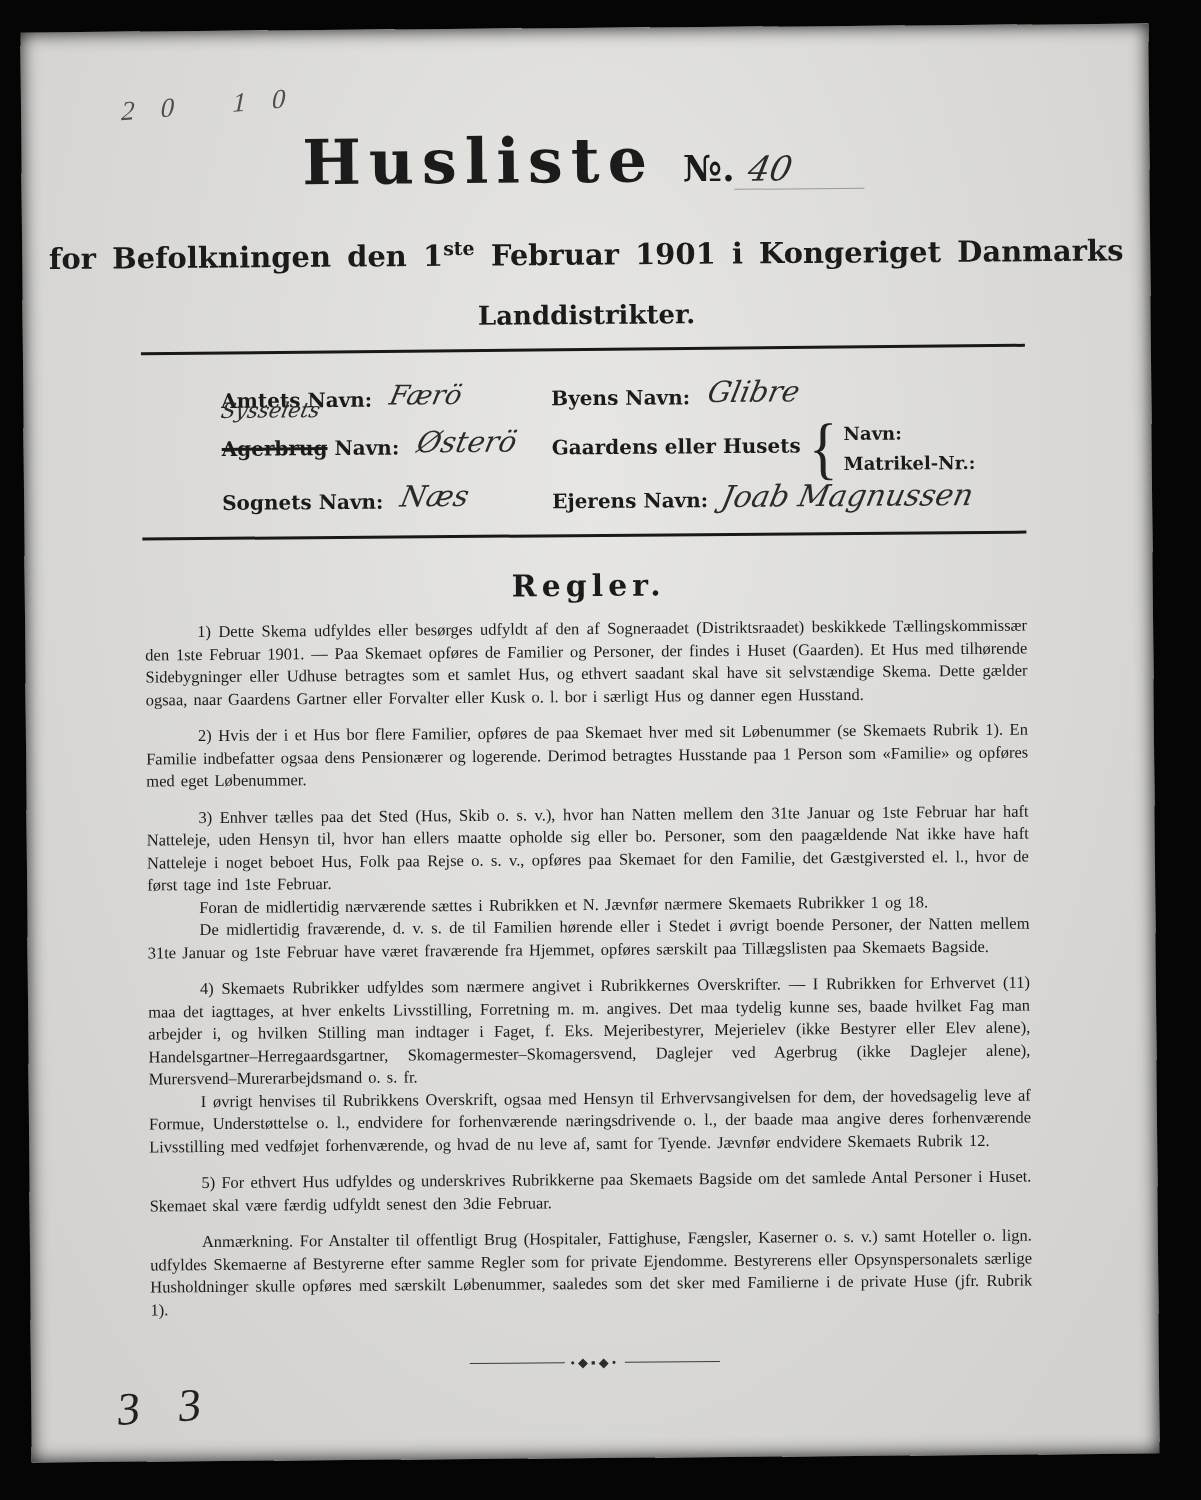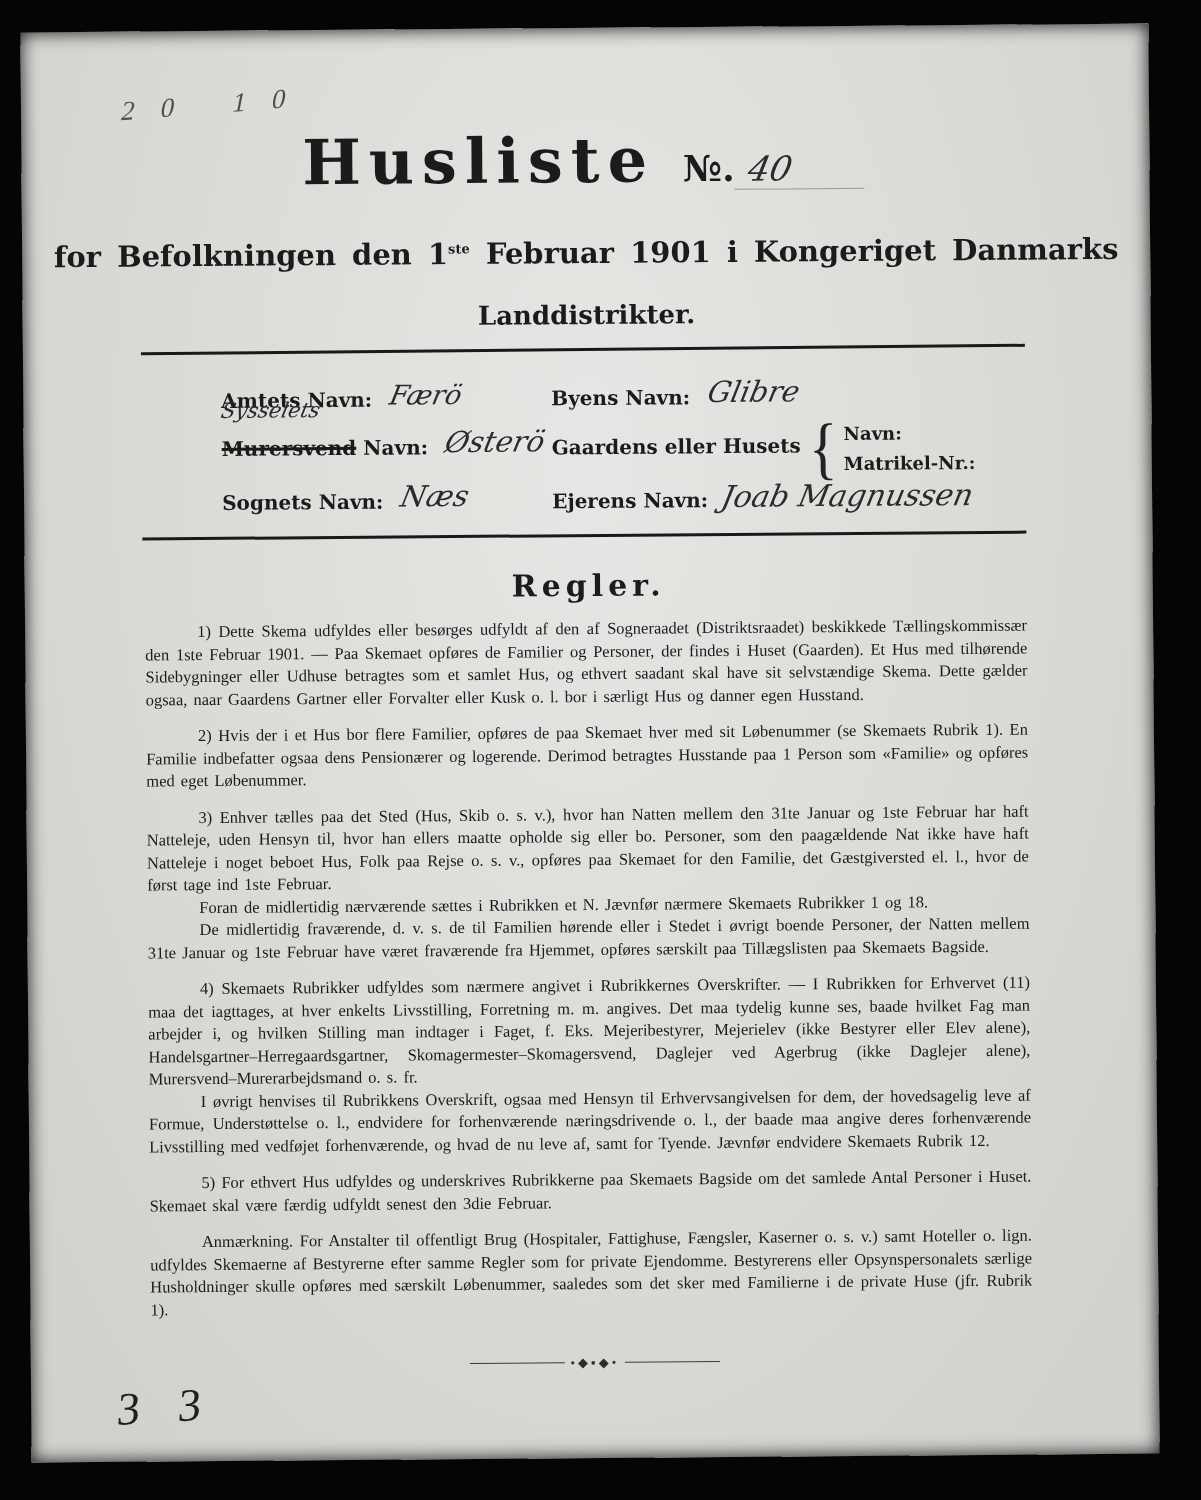--- a/index.html
+++ b/index.html
@@ -58,21 +58,21 @@
     transform:skewX(-12deg);
     display:inline-block;
   }
   .subtitle{
     position:absolute;top:208px;left:0;width:100%;
     text-align:center;
     font-family:"DejaVu Serif", serif;
     font-weight:bold;font-size:29px;
     word-spacing:6px;
   }
-  .subtitle sup{font-size:13px;}
+  .subtitle sup{font-size:19px;}
   .landdist{
     position:absolute;top:272px;left:0;width:100%;
     text-align:center;
     font-family:"DejaVu Serif", serif;
     font-weight:bold;font-size:26px;
   }
   .rule-line{
     position:absolute;left:118px;width:884px;height:3px;
     background:#191919;
   }
@@ -165,21 +165,21 @@
     <span class="hand val">Færö</span>
   </div>
 
   <div class="frow f-by">
     <span class="form-label">Byens Navn:</span>
     <span class="hand val val-big">Glibre</span>
   </div>
 
   <div class="frow f-herred">
     <span class="hand syssel-over">Sysselets</span>
-    <span class="form-label"><span class="struck">Murersvend</span><span> Navn:</span></span>
+    <span class="form-label"><span class="struck">Agerbrug</span><span> Navn:</span></span>
     <span class="hand val val-big">Østerö</span>
   </div>
 
   <div class="frow f-gaard">
     <span class="form-label">Gaardens eller Husets</span><span class="brace">{</span><span class="brace-col"><span>Navn:</span><br><span>Matrikel-Nr.:</span></span>
   </div>
 
   <div class="frow f-sogn">
     <span class="form-label">Sognets Navn:</span>
     <span class="hand val val-big">Næs</span>

